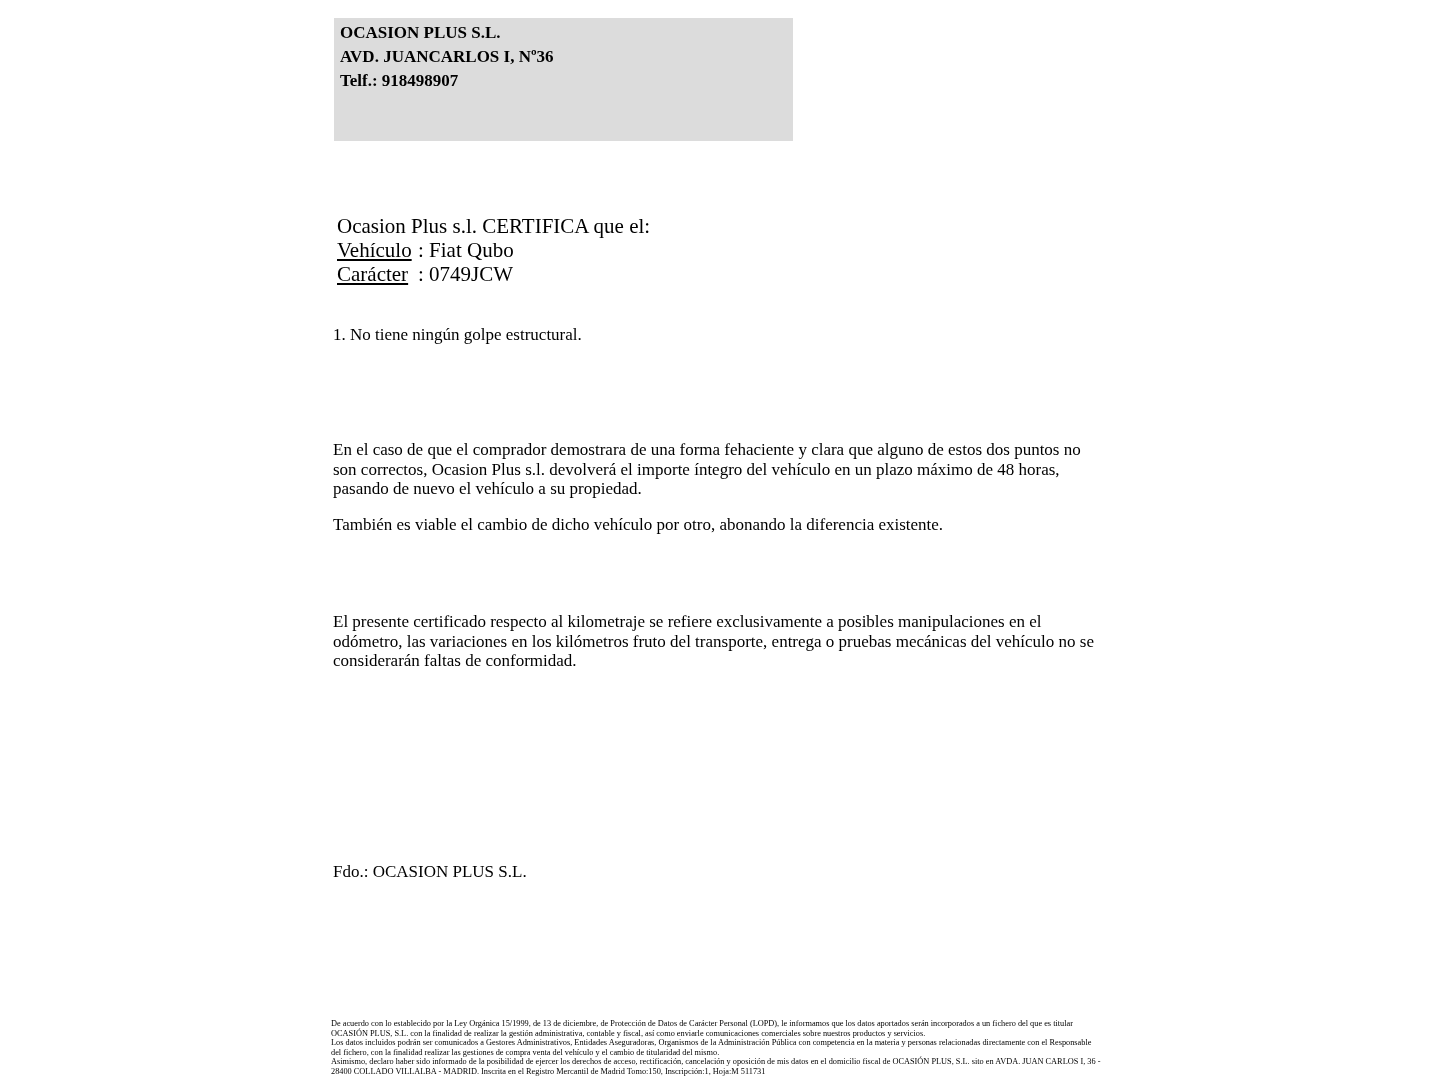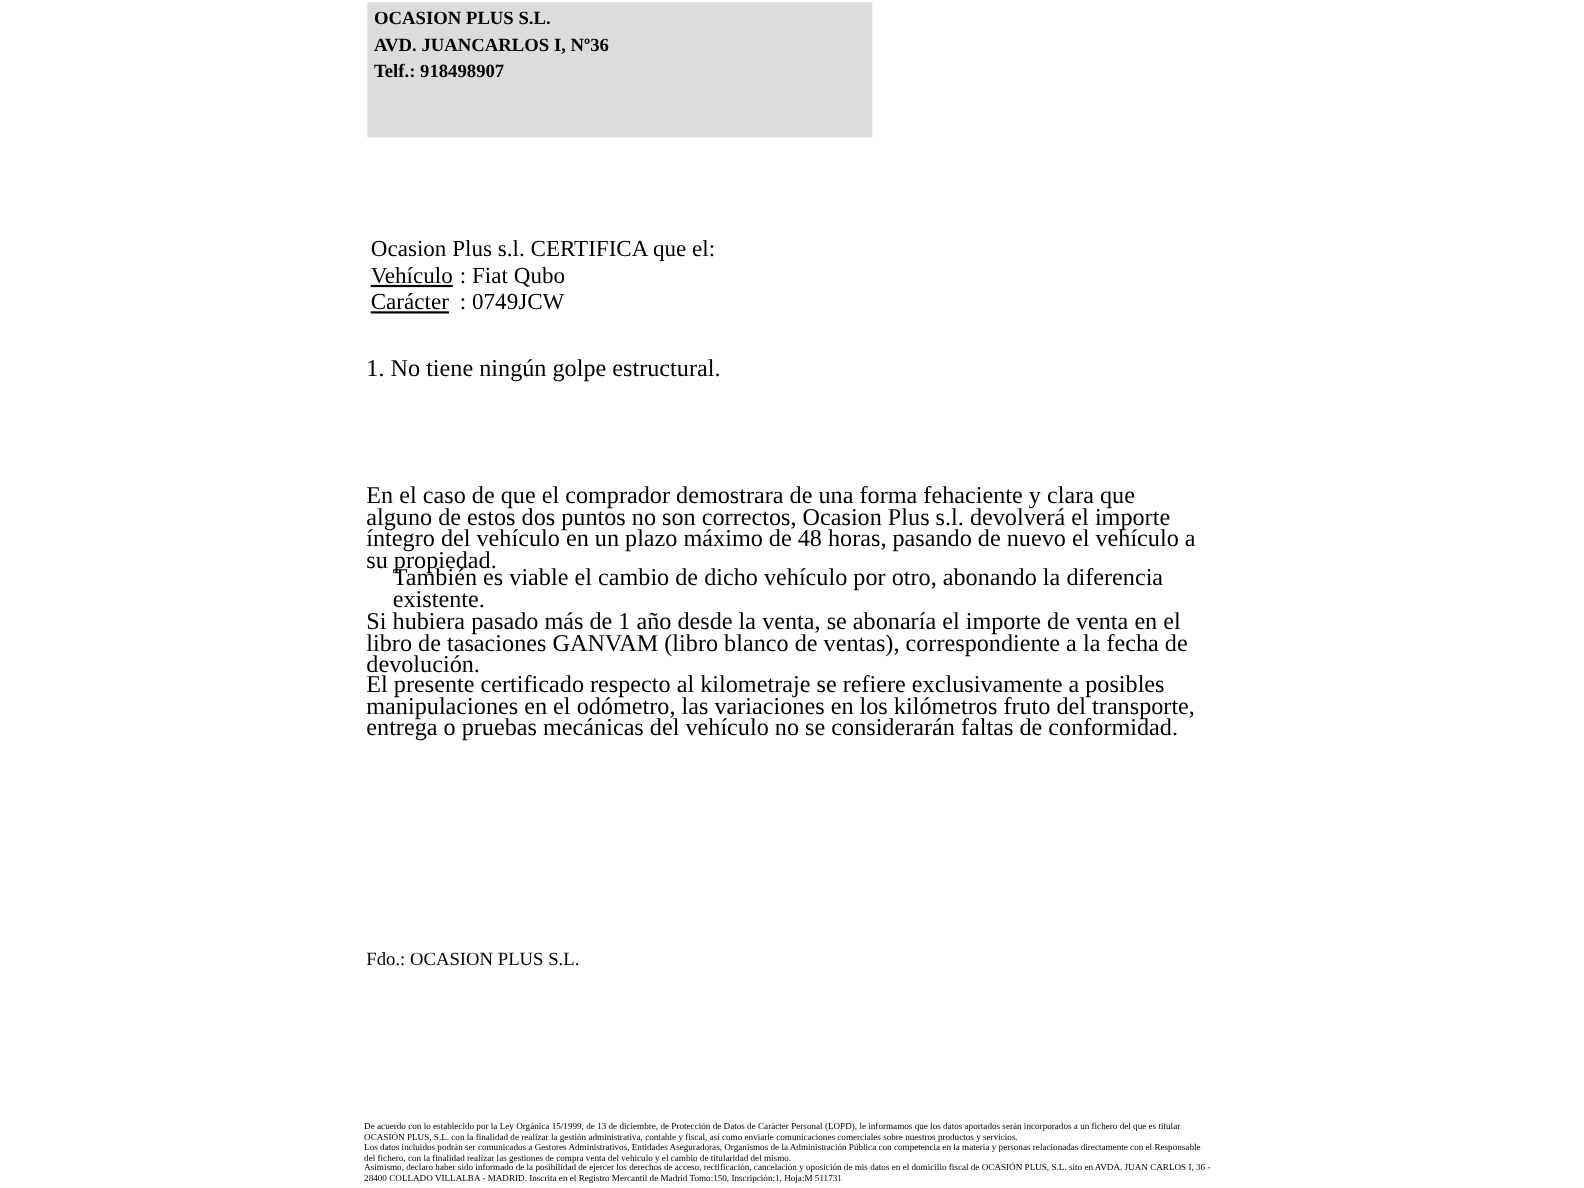--- a/index.html
+++ b/index.html
@@ -9,21 +9,21 @@
     width: 1440px;
     height: 1080px;
     background: #ffffff;
     color: #000000;
     font-family: "Liberation Serif", serif;
     overflow: hidden;
   }
   .company-box {
     position: absolute;
     left: 334px;
-    top: 2px;
+    top: 18px;
     width: 459px;
     height: 123px;
     background: #dcdcdc;
     padding: 3px 8px 0 6px;
     font-weight: bold;
     font-size: 17px;
     line-height: 24px;
   }
   .date-line {
     position: absolute;
@@ -43,27 +43,27 @@
   .field-row { }
   .field-label {
     display: inline-block;
     width: 81px;
     text-decoration: underline;
   }
   .para {
     position: absolute;
     left: 333px;
     width: 764px;
-    font-size: 22px;
+    font-size: 17px;
     line-height: 19.5px;
   }
   .point-1 { top: 325px; }
   .point-2 { top: 362px; }
   .para-1 { top: 440px; }
-  .para-2 { top: 515px; margin-left: 24px; }
+  .para-2 { top: 515px; }
   .para-3 { top: 555px; }
   .para-4 { top: 612px; }
   .signature {
     position: absolute;
     left: 333px;
     top: 862px;
     font-size: 17px;
   }
   .legal-footer {
     position: absolute;
@@ -94,21 +94,20 @@
     </div>
     <div class="field-row">
       <span class="field-label">Carácter</span><span>: 0749JCW</span>
     </div>
   </div>
 
   <div class="para point-1">1. No tiene ningún golpe estructural.</div>
 
   <div class="para para-1">En el caso de que el comprador demostrara de una forma fehaciente y clara que alguno de estos dos puntos no son correctos, Ocasion Plus s.l. devolverá el importe íntegro del vehículo en un plazo máximo de 48 horas, pasando de nuevo el vehículo a su propiedad.</div>
   <div class="para para-2">También es viable el cambio de dicho vehículo por otro, abonando la diferencia existente.</div>
-  <div class="para para-3">Si hubiera pasado más de 1 año desde la venta, se abonaría el importe de venta en el libro de tasaciones GANVAM (libro blanco de ventas), correspondiente a la fecha de devolución.</div>
   <div class="para para-4">El presente certificado respecto al kilometraje se refiere exclusivamente a posibles manipulaciones en el odómetro, las variaciones en los kilómetros fruto del transporte, entrega o pruebas mecánicas del vehículo no se considerarán faltas de conformidad.</div>
 
   <div class="signature">Fdo.: OCASION PLUS S.L.</div>
 
   <div class="legal-footer">
     <p>De acuerdo con lo establecido por la Ley Orgánica 15/1999, de 13 de diciembre, de Protección de Datos de Carácter Personal (LOPD), le informamos que los datos aportados serán incorporados a un fichero del que es titular OCASIÓN PLUS, S.L. con la finalidad de realizar la gestión administrativa, contable y fiscal, así como enviarle comunicaciones comerciales sobre nuestros productos y servicios.</p>
     <p>Los datos incluidos podrán ser comunicados a Gestores Administrativos, Entidades Aseguradoras, Organismos de la Administración Pública con competencia en la materia y personas relacionadas directamente con el Responsable del fichero, con la finalidad realizar las gestiones de compra venta del vehículo y el cambio de titularidad del mismo.</p>
     <p>Asimismo, declaro haber sido informado de la posibilidad de ejercer los derechos de acceso, rectificación, cancelación y oposición de mis datos en el domicilio fiscal de OCASIÓN PLUS, S.L. sito en AVDA. JUAN CARLOS I, 36 - 28400 COLLADO VILLALBA - MADRID. Inscrita en el Registro Mercantil de Madrid Tomo:150, Inscripción:1, Hoja:M 511731</p>
   </div>
 

